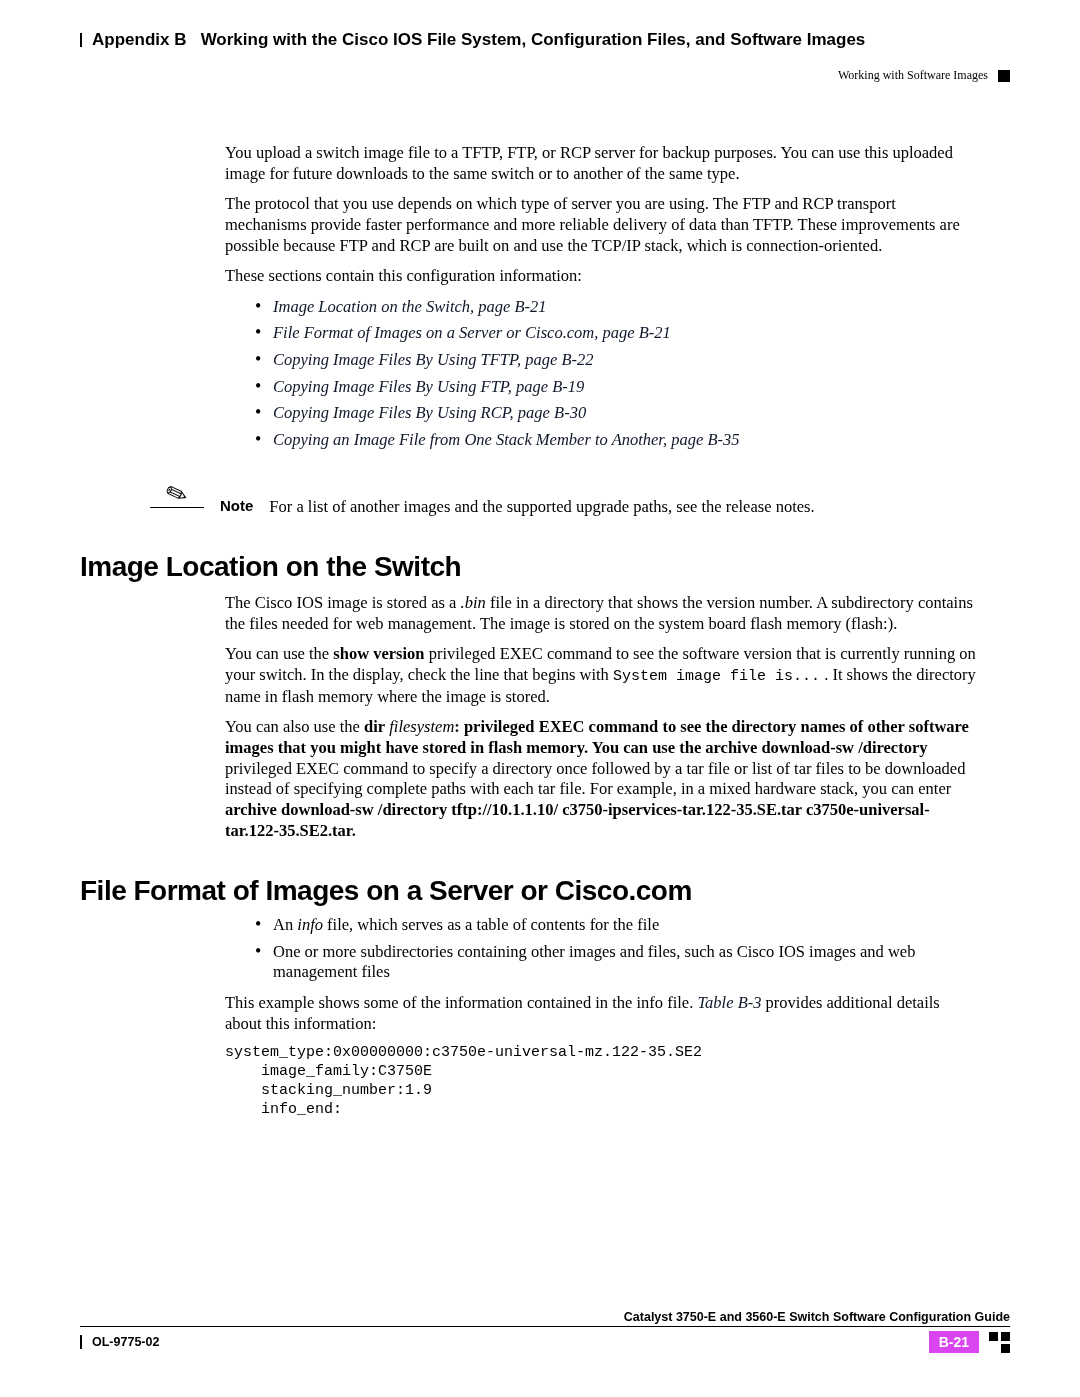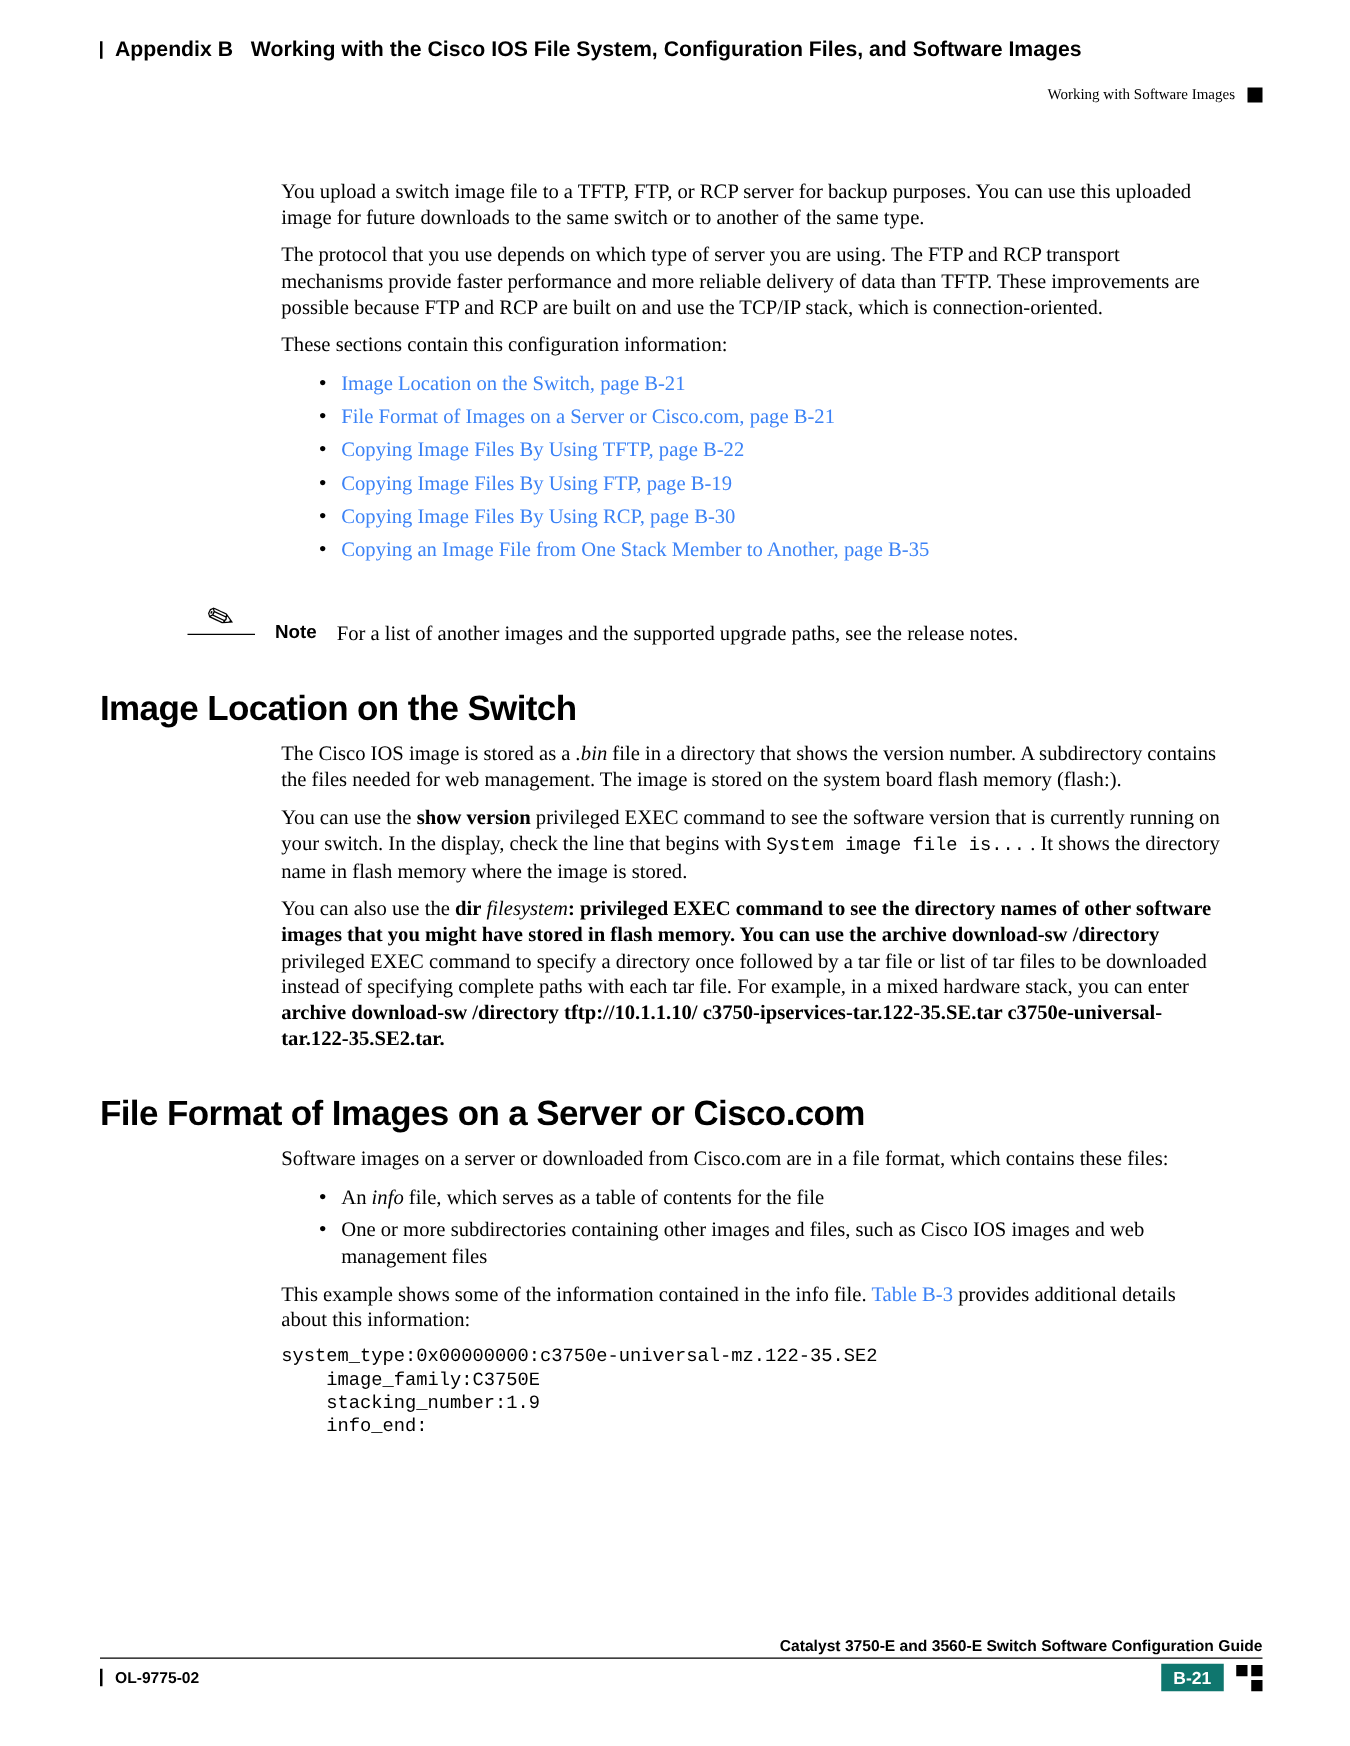--- a/index.html
+++ b/index.html
@@ -76,21 +76,22 @@
   }
   .ul li::before {
     content: "•";
     position: absolute;
     left: 0;
     top: 0;
     font-size: 18px;
     line-height: 1;
   }
   .link {
-    color: #3b82f6;
+    color: #0f172a;
+    font-style: italic;
   }
   .note-row {
     display: flex;
     align-items: flex-start;
     margin: 28px 0 10px -75px;
     gap: 16px;
   }
   .note-icon {
     width: 54px;
     text-align: center;
@@ -152,21 +153,21 @@
     font-family: Arial, Helvetica, sans-serif;
     font-size: 12.5px;
     font-weight: bold;
   }
   .footer-left {
     display: flex;
     align-items: center;
     gap: 10px;
   }
   .pagenum-box {
-    background: #0f766e;
+    background: #d946ef;
     color: #fff;
     padding: 3px 10px;
     font-size: 14px;
     font-weight: bold;
   }
   .footer-right-wrap {
     display: flex;
     align-items: center;
     gap: 10px;
   }
@@ -241,21 +242,20 @@
     <div class="para">
       <span>You can use the </span><span class="bold">show version</span><span> privileged EXEC command to see the software version that is currently running on your switch. In the display, check the line that begins with </span><span class="mono">System image file is...</span><span> . It shows the directory name in flash memory where the image is stored.</span>
     </div>
     <div class="para">
       <span>You can also use the </span><span class="bold">dir</span><span class="ital"> filesystem</span><span class="bold">: privileged EXEC command to see the directory names of other software images that you might have stored in flash memory. You can use the </span><span class="bold">archive download-sw /directory</span><span> privileged EXEC command to specify a directory once followed by a tar file or list of tar files to be downloaded instead of specifying complete paths with each tar file. For example, in a mixed hardware stack, you can enter </span><span class="bold">archive download-sw /directory tftp://10.1.1.10/ c3750-ipservices-tar.122-35.SE.tar c3750e-universal-tar.122-35.SE2.tar.</span>
     </div>
   </div>
 
   <div class="sec-head1">File Format of Images on a Server or Cisco.com</div>
   <div class="content" style="margin-top:0;">
-    <div class="para">Software images on a server or downloaded from Cisco.com are in a file format, which contains these files:</div>
     <ul class="ul">
       <li><span>An </span><span class="ital">info</span><span> file, which serves as a table of contents for the file</span></li>
       <li>One or more subdirectories containing other images and files, such as Cisco IOS images and web management files</li>
     </ul>
     <div class="para">
       <span>This example shows some of the information contained in the info file. </span><span class="link">Table B-3</span><span> provides additional details about this information:</span>
     </div>
     <div class="preblock">system_type:0x00000000:c3750e-universal-mz.122-35.SE2
     image_family:C3750E
     stacking_number:1.9

